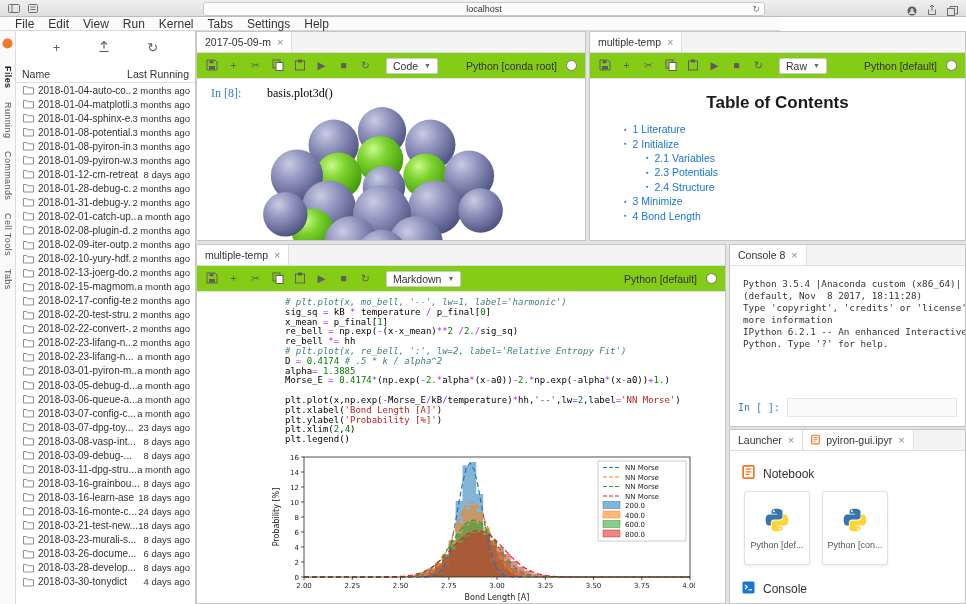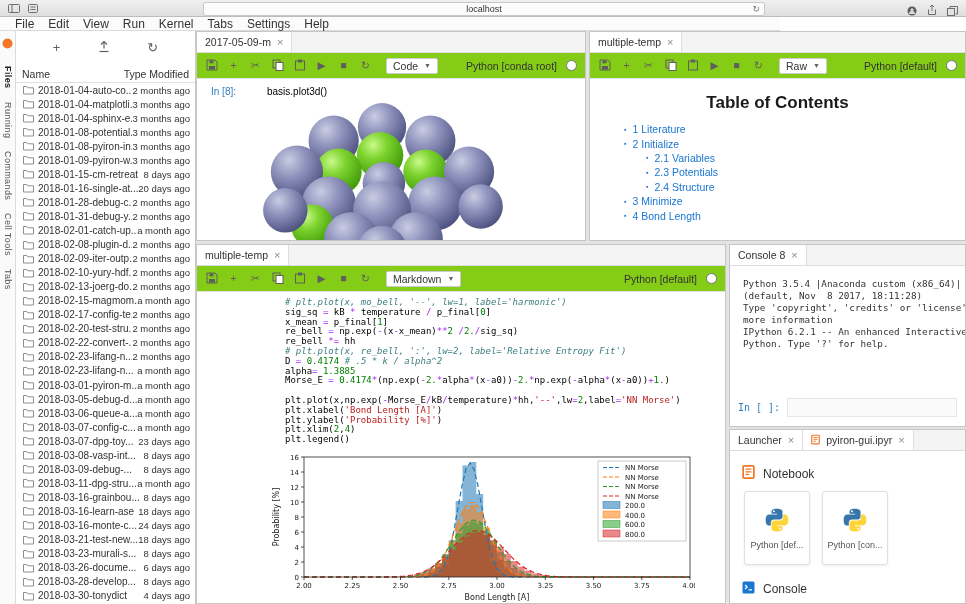--- a/index.html
+++ b/index.html
@@ -56,21 +56,21 @@
   .tb-icon{width:13px;height:13px;color:#5e5e5e;font-size:10.5px;line-height:13px;text-align:center}
   .tb-icon svg{display:block;margin:0 auto}
   .mode-dd{margin-left:5px;border:1px solid #ccc;border-radius:2px;background:#fff;font-size:10.5px;
     color:#333;padding:1px 6px;display:flex;align-items:center;gap:6px}
   .dd-caret{font-size:7px;color:#666}
   .tb-spacer{flex:1}
   .kernel-name{font-size:10.5px;color:#333;white-space:nowrap}
   .kernel-dot{width:9px;height:9px;border:1px solid #757575;border-radius:50%;background:#fff;flex:none}
   .content{flex:1;position:relative;overflow:hidden;background:#fff}
   
-  .cell-row{display:flex;padding:7px 0 5px 14px;font-family:Liberation Sans, sans-serif;font-size:10px}
+  .cell-row{display:flex;padding:7px 0 5px 14px;font-family:Liberation Serif, serif;font-size:12px}
   .in-prompt{color:#307fc1;width:56px;flex:none}
   .cell-code{color:#000}
   #molecule{margin:0 0 0 40px;display:block}
   
   #toc-content{padding-top:6px}
   .toc-title{font-size:17px;font-weight:bold;color:#1a1a1a;text-align:center;margin:8px 0 9px}
   #toc-list{margin-left:34px}
   .toc-row{display:flex;align-items:center;height:14.4px;font-size:10.5px}
   .toc-row.lvl2{margin-left:22px}
   .toc-bullet{color:#1976d2;font-size:7px;margin-right:6px}
@@ -179,21 +179,21 @@
       <svg width="12" height="13" viewBox="0 0 12 13">
           <path d="M6 1.5v7" stroke="#616161" stroke-width="1.2" fill="none"></path>
           <path d="M3 4.5 6 1.5l3 3" stroke="#616161" stroke-width="1.2" fill="none"></path>
           <line x1="1.5" y1="11.5" x2="10.5" y2="11.5" stroke="#616161" stroke-width="1.2"></line>
         </svg>
     </span>
     <span class="fb-tb-icon">↻</span>
   </div>
   <div class="fb-headers">
     <span class="fb-name">Name</span>
-    <span class="fb-mod">Type Modified</span>
+    <span class="fb-mod">Last Running</span>
   </div>
   <div class="fb-list" id="fb-list">
       <div class="fb-row">
         <svg width="11" height="10" viewBox="0 0 11 10">
           <path d="M0.5 9 V1.5 H3.8 L4.8 2.8 H10.5 V9 Z" fill="none" stroke="#8f8f8f"></path>
         </svg>
         <span class="fb-fname">2018-01-04-auto-co...</span>
         <span class="fb-time">2 months ago</span>
       </div>
       <div class="fb-row">
@@ -228,29 +228,22 @@
         <svg width="11" height="10" viewBox="0 0 11 10">
           <path d="M0.5 9 V1.5 H3.8 L4.8 2.8 H10.5 V9 Z" fill="none" stroke="#8f8f8f"></path>
         </svg>
         <span class="fb-fname">2018-01-09-pyiron-w...</span>
         <span class="fb-time">3 months ago</span>
       </div>
       <div class="fb-row">
         <svg width="11" height="10" viewBox="0 0 11 10">
           <path d="M0.5 9 V1.5 H3.8 L4.8 2.8 H10.5 V9 Z" fill="none" stroke="#8f8f8f"></path>
         </svg>
-        <span class="fb-fname">2018-01-15-cm-retreat</span>
+        <span class="fb-fname">2018-01-12-cm-retreat</span>
         <span class="fb-time">8 days ago</span>
-      </div>
-      <div class="fb-row">
-        <svg width="11" height="10" viewBox="0 0 11 10">
-          <path d="M0.5 9 V1.5 H3.8 L4.8 2.8 H10.5 V9 Z" fill="none" stroke="#8f8f8f"></path>
-        </svg>
-        <span class="fb-fname">2018-01-16-single-at...</span>
-        <span class="fb-time">20 days ago</span>
       </div>
       <div class="fb-row">
         <svg width="11" height="10" viewBox="0 0 11 10">
           <path d="M0.5 9 V1.5 H3.8 L4.8 2.8 H10.5 V9 Z" fill="none" stroke="#8f8f8f"></path>
         </svg>
         <span class="fb-fname">2018-01-28-debug-c...</span>
         <span class="fb-time">2 months ago</span>
       </div>
       <div class="fb-row">
         <svg width="11" height="10" viewBox="0 0 11 10">

